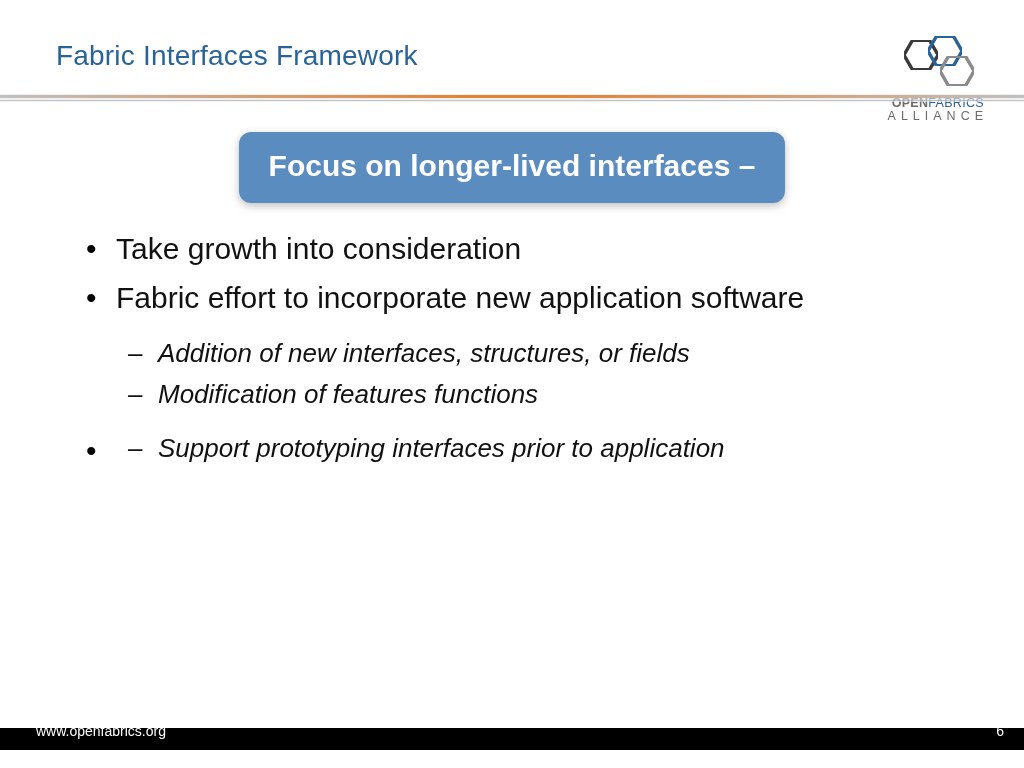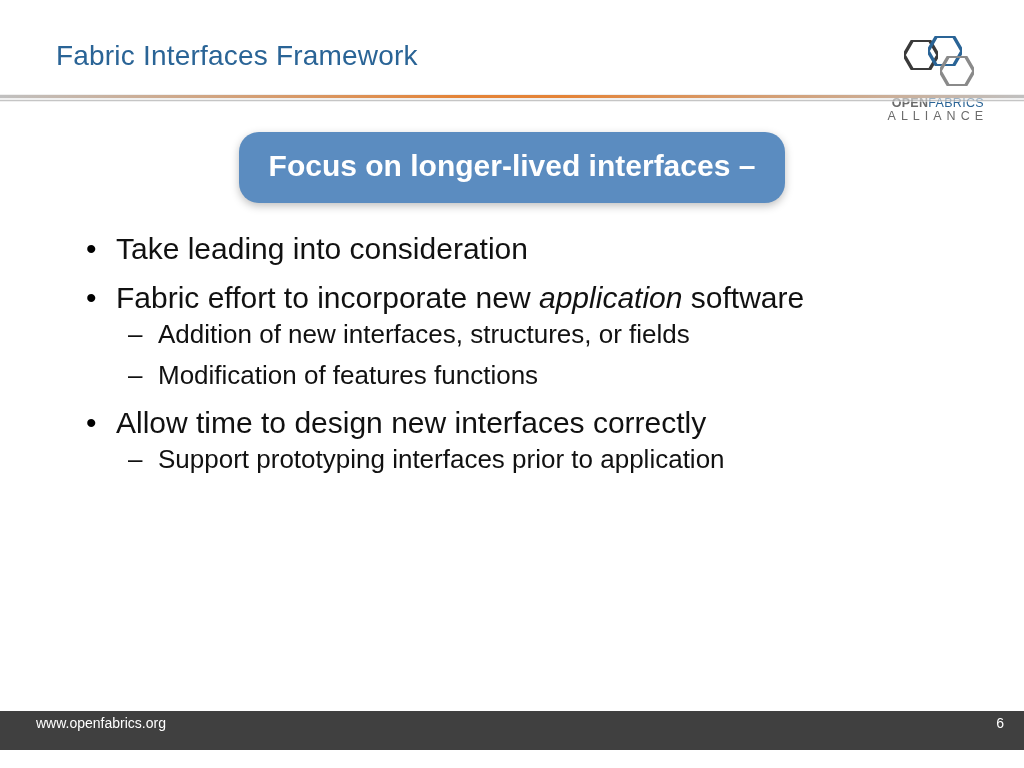--- a/index.html
+++ b/index.html
@@ -61,21 +61,21 @@
 
   .callout-wrap { text-align:center; margin-top:24px; }
   .callout {
     display:inline-block;
     background:#5b8cc0;
     color:#fff;
     font-size:30px;
     font-weight:700;
     line-height:1.3;
     padding:14px 30px 18px 30px;
-    border-radius:20px;
+    border-radius:12px;
     box-shadow: 0 3px 8px rgba(0,0,0,0.25);
     max-width: 640px;
   }
 
   .content {
     padding: 26px 70px 0 70px;
     color:#111;
   }
   ul.bul { list-style: none; }
   ul.bul > li {
@@ -85,40 +85,40 @@
     position: relative;
     margin-bottom: 10px;
   }
   ul.bul > li::before {
     content:"•";
     position:absolute;
     left:16px; top:0;
     font-size:30px;
     color:#000;
   }
-  ul.sub { list-style:none; margin-top:0; }
+  ul.sub { list-style:none; margin-top:19px;font-style:italic; }
   ul.sub > li {
     font-size:26px;
     line-height:1.35;
     padding-left:42px;
     position:relative;
     margin-bottom:6px;
   }
   ul.sub > li::before {
     content:"–";
     position:absolute; left:12px; top:0;
     font-size:26px;
   }
-  .ital { font-style: italic; }
+  .ital { }
 
   .footer {
     position:absolute;
     left:0; right:0; bottom:18px;
-    height:39px;
-    background:#404040;
+    height:22px;
+    background:#000000;
     display:flex;
     justify-content:space-between;
     align-items:center;
     padding:0 20px 16px 36px;
     color:#fff;
     font-size:14px;
   }
 </style>
 </head>
 <body>
@@ -154,31 +154,30 @@
 
 <div class="callout-wrap">
   <div class="callout">
     <span>Focus on longer-lived interfaces –</span><br>
   </div>
 </div>
 
 <div class="content">
   <ul class="bul">
     <li>
-      <span>Take leading into consideration</span>
+      <span>Take growth into consideration</span>
     </li>
     <li>
       <span>Fabric effort to incorporate new </span><span class="ital">application</span><span> software</span>
       <ul class="sub">
         <li>Addition of new interfaces, structures, or fields</li>
         <li>Modification of features functions</li>
       </ul>
     </li>
     <li>
-      <span>Allow time to design new interfaces correctly</span>
       <ul class="sub">
         <li>Support prototyping interfaces prior to application</li>
       </ul>
     </li>
   </ul>
 </div>
 
 <div class="footer">
   <span>www.openfabrics.org</span>
   <span>6</span>

